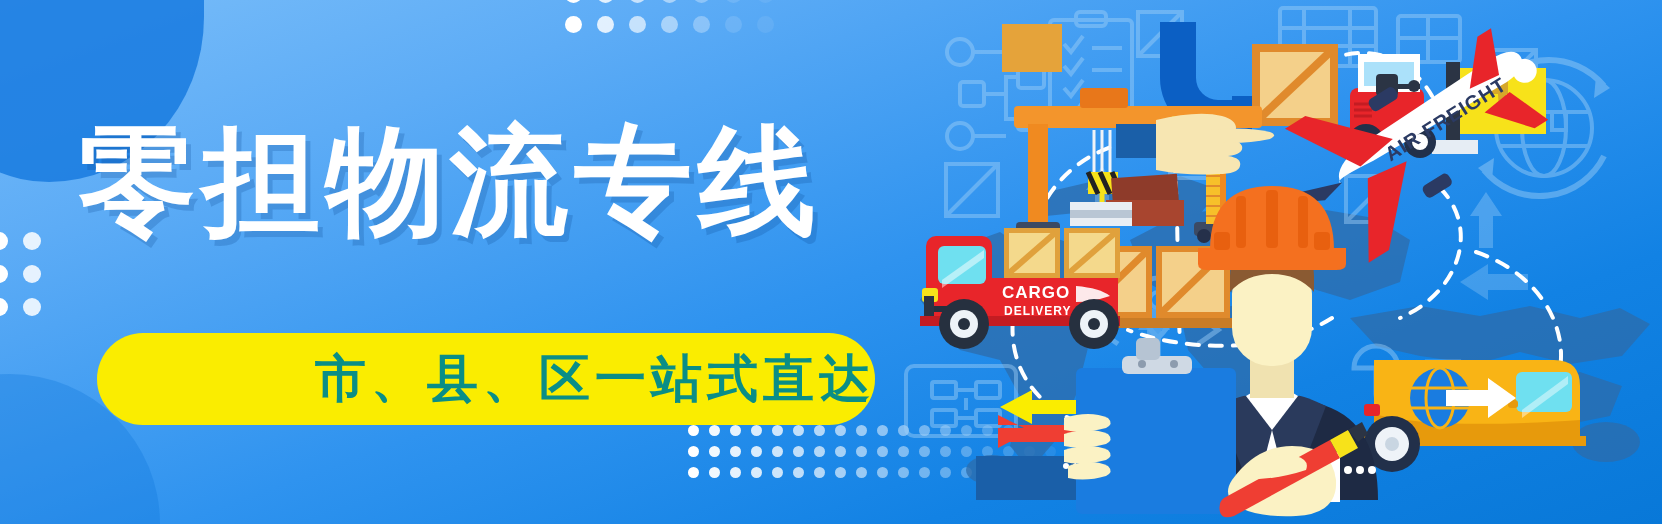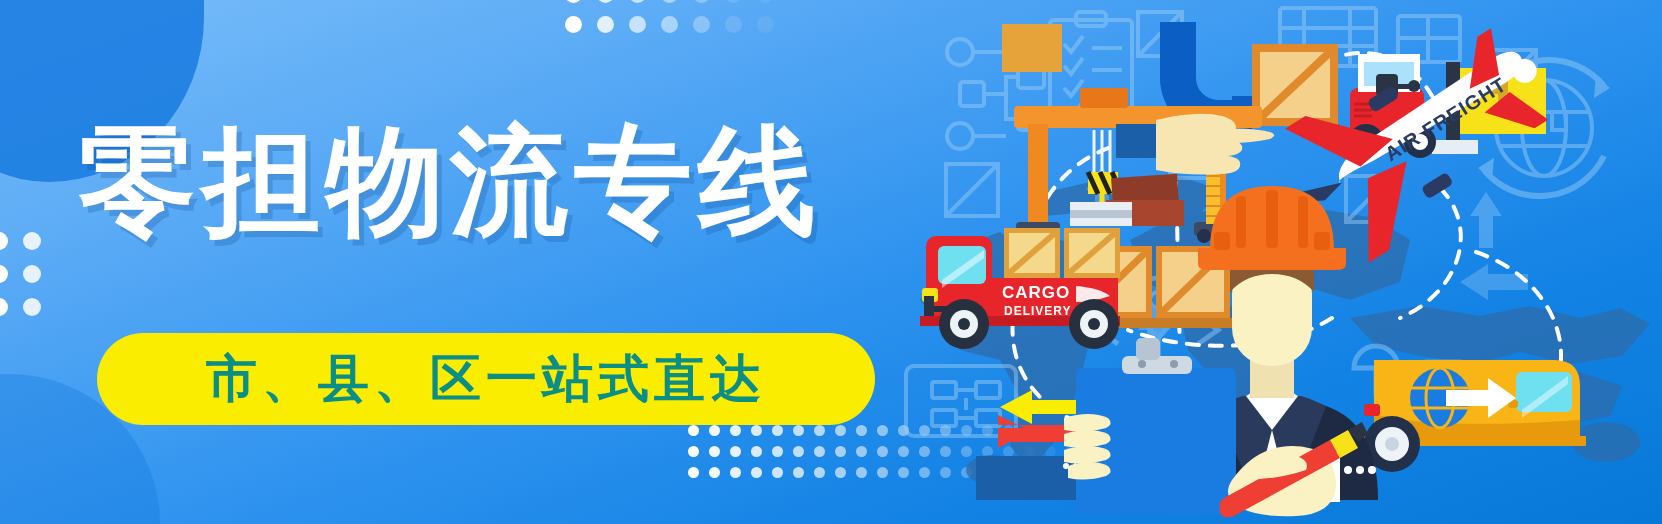--- a/index.html
+++ b/index.html
@@ -48,21 +48,21 @@
     font-family:"Liberation Serif", serif;
     font-weight:bold; font-size:118px; line-height:1;
     color:#ffffff; letter-spacing:6px; white-space:nowrap;
     text-shadow:5px 6px 0 rgba(10,70,140,.22);
   }
 
   #pill {
     position:absolute; left:97px; top:333px;
     width:778px; height:92px;
     background:#faed00; border-radius:46px;
-    display:flex; align-items:center; justify-content:center;
+    display:flex; align-items:center; justify-content:flex-end;
   }
   #pill-label {
     font-family:"Liberation Serif", serif;
     font-weight:bold; font-size:51px; line-height:1;
     color:#0a8e86; letter-spacing:5px; white-space:nowrap;
   }
 
   
   #art { position:absolute; left:880px; top:0; width:782px; height:524px; }
   #art svg { display:block; width:100%; height:100%; }

